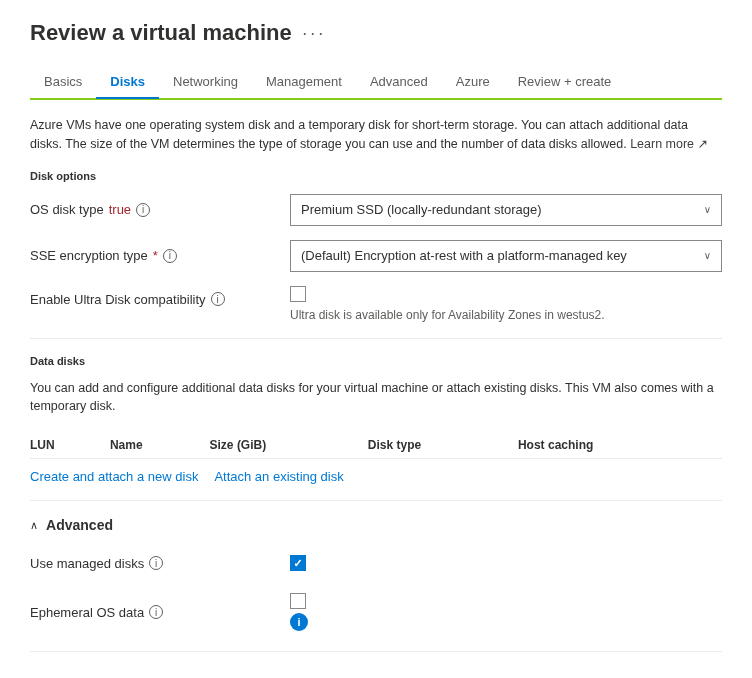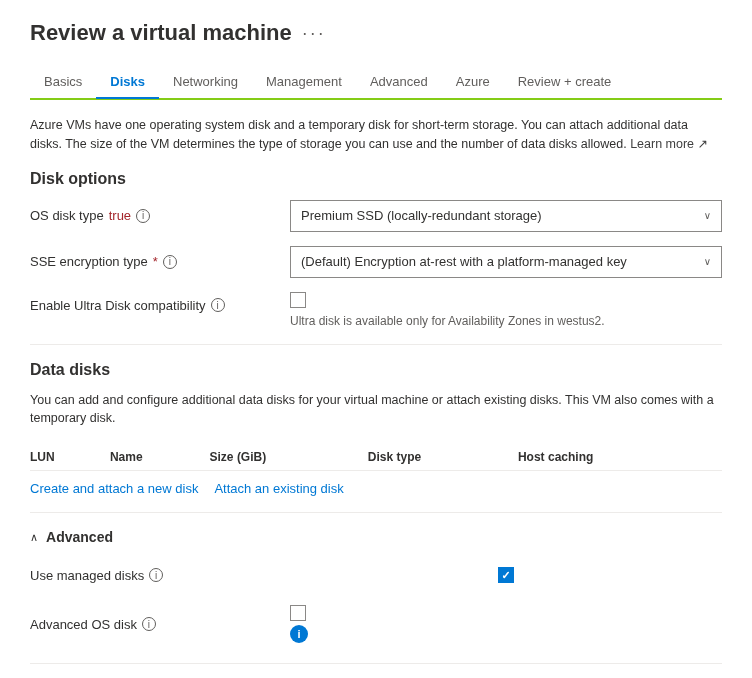--- a/index.html
+++ b/index.html
@@ -62,21 +62,21 @@
       margin-bottom: 16px;
     }
 
     .description a {
       color: #404040;
       text-decoration: none;
     }
 
     
     .section-title {
-      font-size: 16px;
+      font-size: 11px;
       font-weight: 600;
       color: #323130;
       margin-bottom: 12px;
     }
 
     
     .form-row {
       display: flex;
       align-items: center;
       margin-bottom: 14px;
@@ -105,21 +105,20 @@
       border: 1px solid #605e5c;
       border-radius: 50%;
       font-size: 10px;
       color: #605e5c;
       cursor: pointer;
       font-style: normal;
     }
 
     .form-control {
       flex: 1;
-      text-align: center;
     }
 
     
     .select-box {
       display: flex;
       align-items: center;
       justify-content: space-between;
       border: 1px solid #8a8886;
       padding: 5px 10px;
       font-size: 13px;
@@ -395,21 +394,21 @@
       <span>Use managed disks</span>
       <span class="info-icon">i</span>
     </div>
     <div class="form-control">
       <div class="checkbox-checked-blue"></div>
     </div>
   </div>
 
   <div class="form-row">
     <div class="form-label">
-      <span>Advanced OS disk</span>
+      <span>Ephemeral OS data</span>
       <span class="info-icon">i</span>
     </div>
     <div class="form-control" style="display:flex; flex-direction:column; gap:4px;">
       <div class="checkbox-unchecked"></div>
       <span class="info-circle-blue">i</span>
     </div>
   </div>
 </div>
 
 <hr class="bottom-separator">

